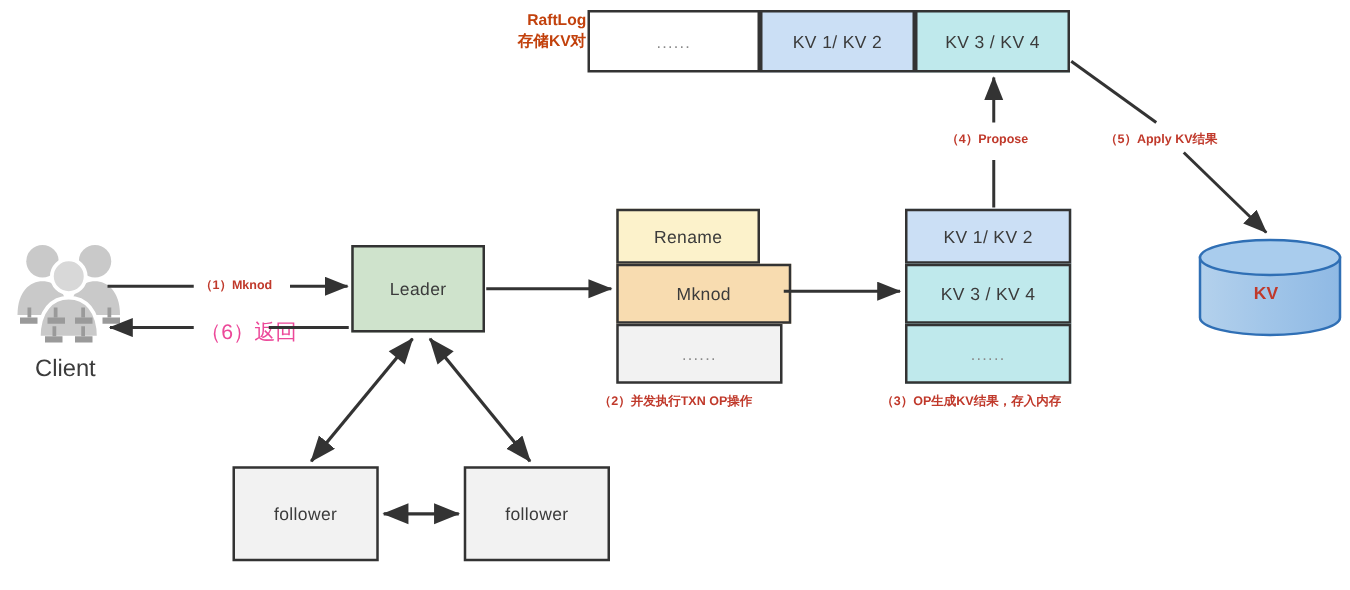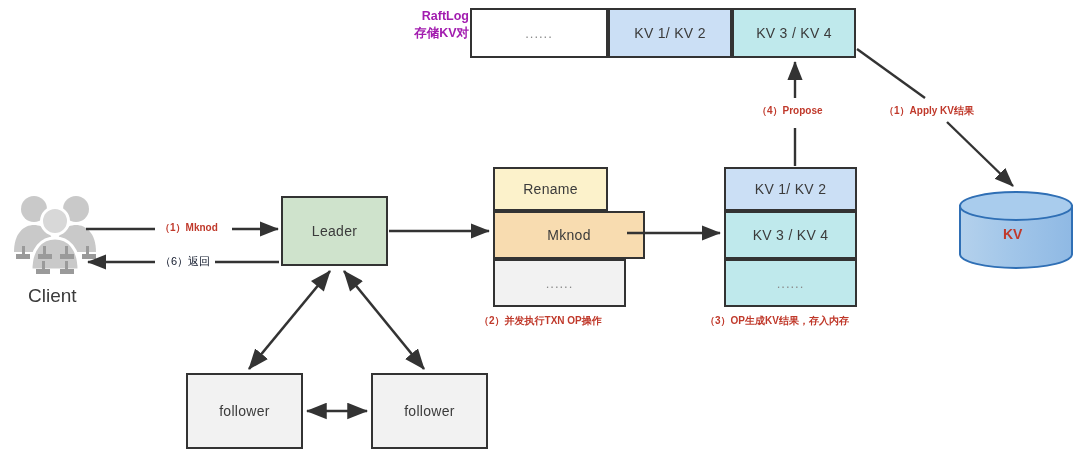--- a/index.html
+++ b/index.html
@@ -36,35 +36,35 @@
     display: flex;
     align-items: center;
     justify-content: center;
     font-size: 14px;
     color: #3b3b3b;
     letter-spacing: .3px;
     white-space: nowrap;
   }
   .lbl {
     position: absolute;
-    font-size: 11px;
-    color: #0f172a;
+    font-size: 17px;
+    color: #ec4899;
     white-space: nowrap;
   }
   .lbl-red {
     position: absolute;
     font-size: 10px;
     color: #c0392b;
     white-space: nowrap;
     font-weight: 600;
   }
   .lbl-red-sm {
     position: absolute;
     font-size: 12.5px;
-    color: #a21caf;
+    color: #c2410c;
     white-space: nowrap;
     font-weight: 700;
     line-height: 17px;
     text-align: right;
   }
   .dots {
     color: #8a8a8a;
     font-size: 13px;
     letter-spacing: 1px;
   }
@@ -102,21 +102,21 @@
     <span class="dots">......</span>
   </div>
   <div class="cell" style="left:608px; top:8px; width:124px; height:50px; background:#cbdff5;">
     <span>KV 1/ KV 2</span>
   </div>
   <div class="cell" style="left:732px; top:8px; width:124px; height:50px; background:#bfe9ec;">
     <span>KV 3 / KV 4</span>
   </div>
 
   <div class="lbl-red" style="left:757px; top:104px;">（4）Propose</div>
-  <div class="lbl-red" style="left:884px; top:104px;">（1）Apply KV结果</div>
+  <div class="lbl-red" style="left:884px; top:104px;">（5）Apply KV结果</div>
 
   <div class="lbl-red" style="left:160px; top:221px;">（1）Mknod</div>
   <div class="lbl" style="left:160px; top:254px;">（6）返回</div>
 
   <div style="position:absolute; left:10px; top:192px; width:92px; height:86px;">
     <svg width="92" height="86" viewBox="0 0 92 86">
 
       <circle cx="24" cy="17" r="13" fill="#c9c9c9"></circle>
       <path d="M4 60 C4 41 14 33 24 33 C34 33 44 41 44 60 Z" fill="#c9c9c9"></path>
 
@@ -149,21 +149,21 @@
   <div class="box" style="left:186px; top:373px; width:117px; height:76px; background:#f2f2f2;">
     <span>follower</span>
   </div>
   <div class="box" style="left:371px; top:373px; width:117px; height:76px; background:#f2f2f2;">
     <span>follower</span>
   </div>
 
   <div class="cell" style="left:493px; top:167px; width:115px; height:44px; background:#fcf2cb;">
     <span>Rename</span>
   </div>
-  <div class="cell" style="left:493px; top:211px; width:152px; height:48px; background:#f8dcb0;">
+  <div class="cell" style="left:493px; top:211px; width:140px; height:48px; background:#f8dcb0;">
     <span>Mknod</span>
   </div>
   <div class="cell" style="left:493px; top:259px; width:133px; height:48px; background:#f2f2f2;">
     <span class="dots">......</span>
   </div>
   <div class="lbl-red" style="left:479px; top:314px;">（2）并发执行TXN OP操作</div>
 
   <div class="cell" style="left:724px; top:167px; width:133px; height:44px; background:#cbdff5;">
     <span>KV 1/ KV 2</span>
   </div>

